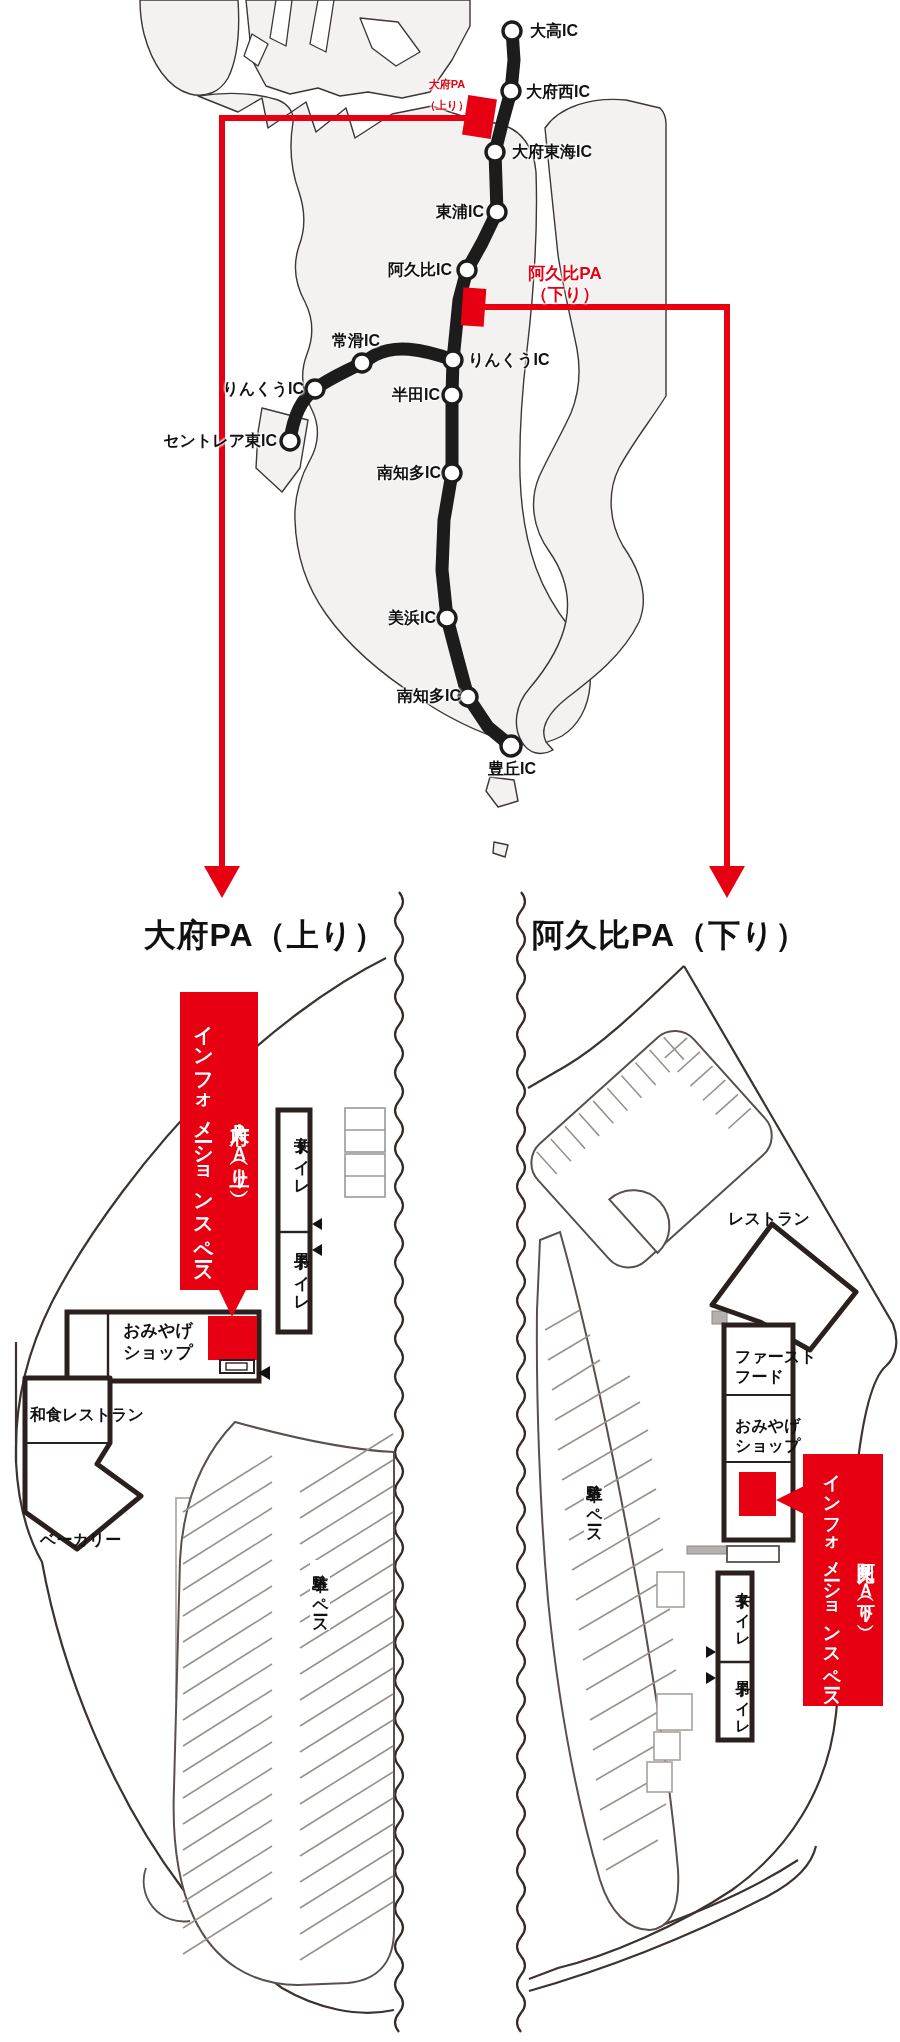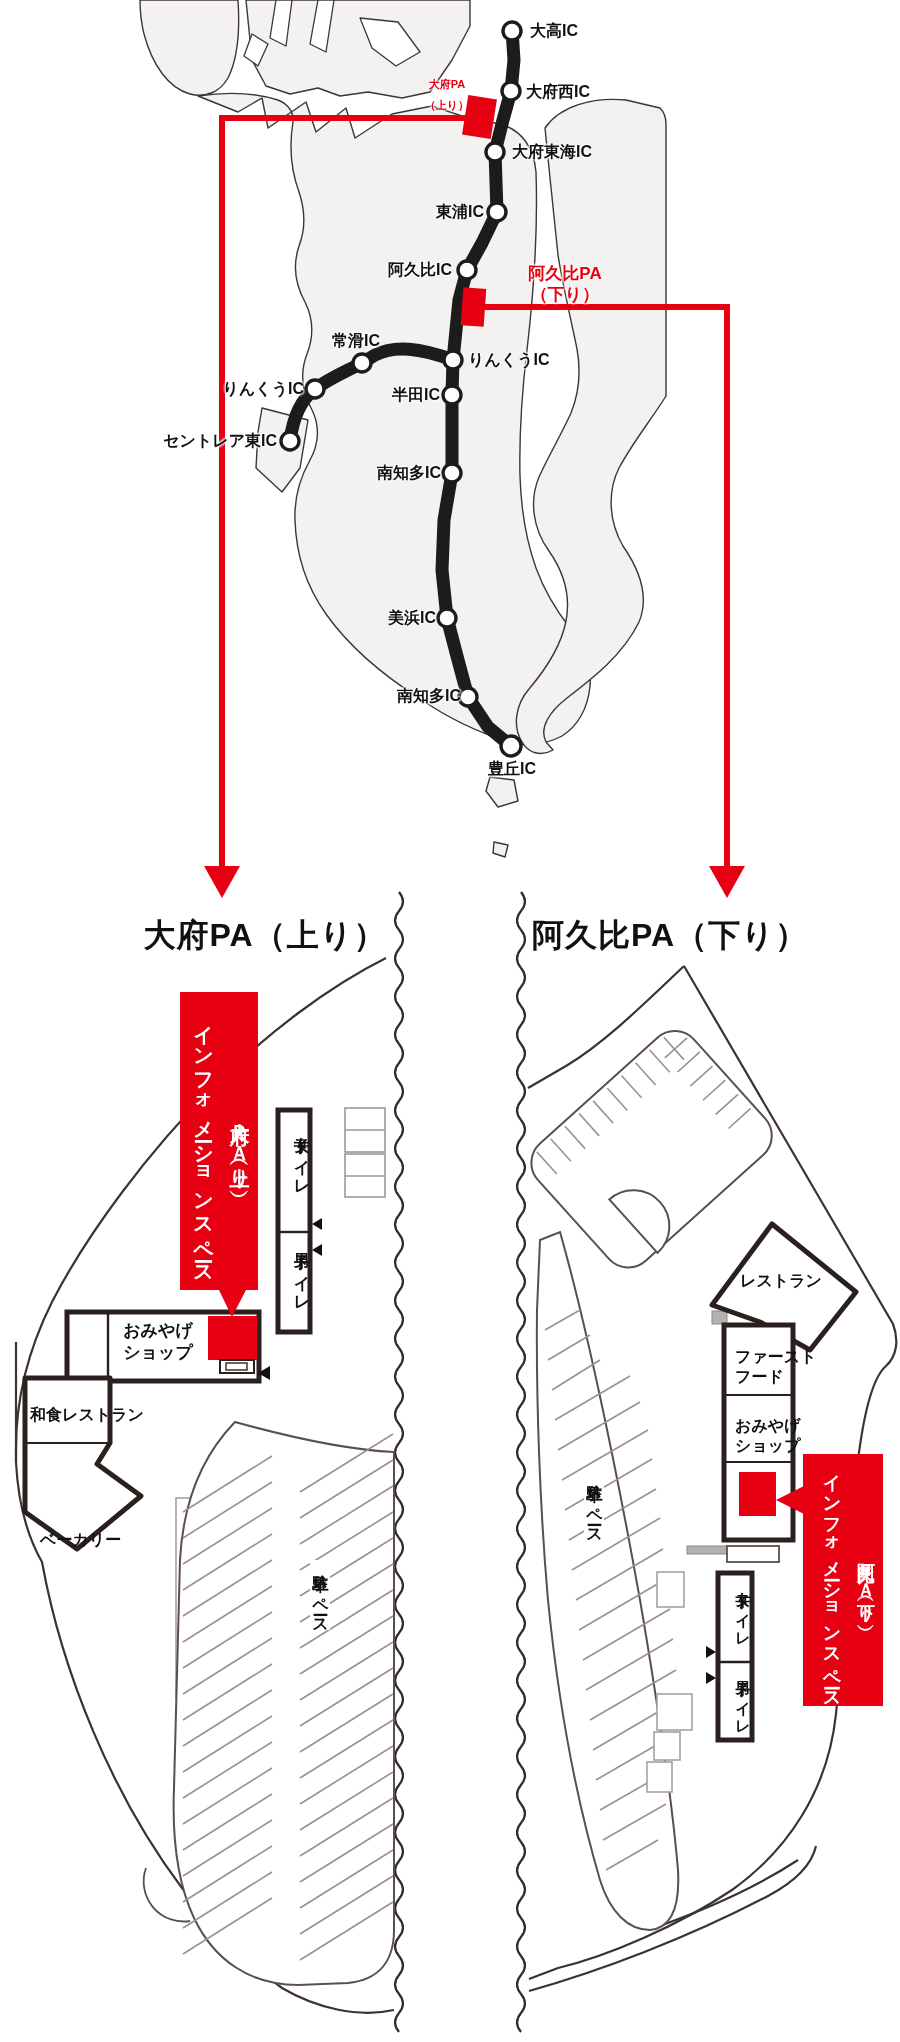--- a/index.html
+++ b/index.html
@@ -289,21 +289,21 @@
 <div class="lbl c" style="left:106px;top:1320px;width:104px;font-size:17px;line-height:22px;text-shadow:none;">
   <div>おみやげ</div>
       <div>ショップ</div>
 </div>
 <div class="lbl" style="left:30px;top:1406px;text-shadow:none;">和食レストラン</div>
 <div class="lbl" style="left:40px;top:1487px;text-shadow:none;margin-top:44px;">ベーカリー</div>
 <div class="lbl v" style="left:281px;top:1124px;width:30px;height:104px;font-size:16px;text-shadow:none;">女子トイレ</div>
 <div class="lbl v" style="left:281px;top:1240px;width:30px;height:104px;font-size:16px;text-shadow:none;">男子トイレ</div>
 <div class="lbl v wbg" style="left:310px;top:1560px;font-size:16px;">駐車スペース</div>
 
-<div class="lbl" style="left:728px;top:1272px;text-shadow:none;margin-left:12px;">レストラン</div>
+<div class="lbl" style="left:728px;top:1210px;text-shadow:none;">レストラン</div>
 <div class="lbl" style="left:735px;top:1347px;line-height:20px;text-shadow:none;">
   <div>ファースト</div>
       <div>フード</div>
 </div>
 <div class="lbl" style="left:735px;top:1416px;line-height:20px;text-shadow:none;">
   <div>おみやげ</div>
       <div>ショップ</div>
 </div>
 <div class="banner" style="left:803px;top:1454px;width:80px;height:252px;font-size:18px;line-height:34px;padding-top:3px;box-sizing:border-box;">
   <span>阿久比ＰＡ（下り）</span>

